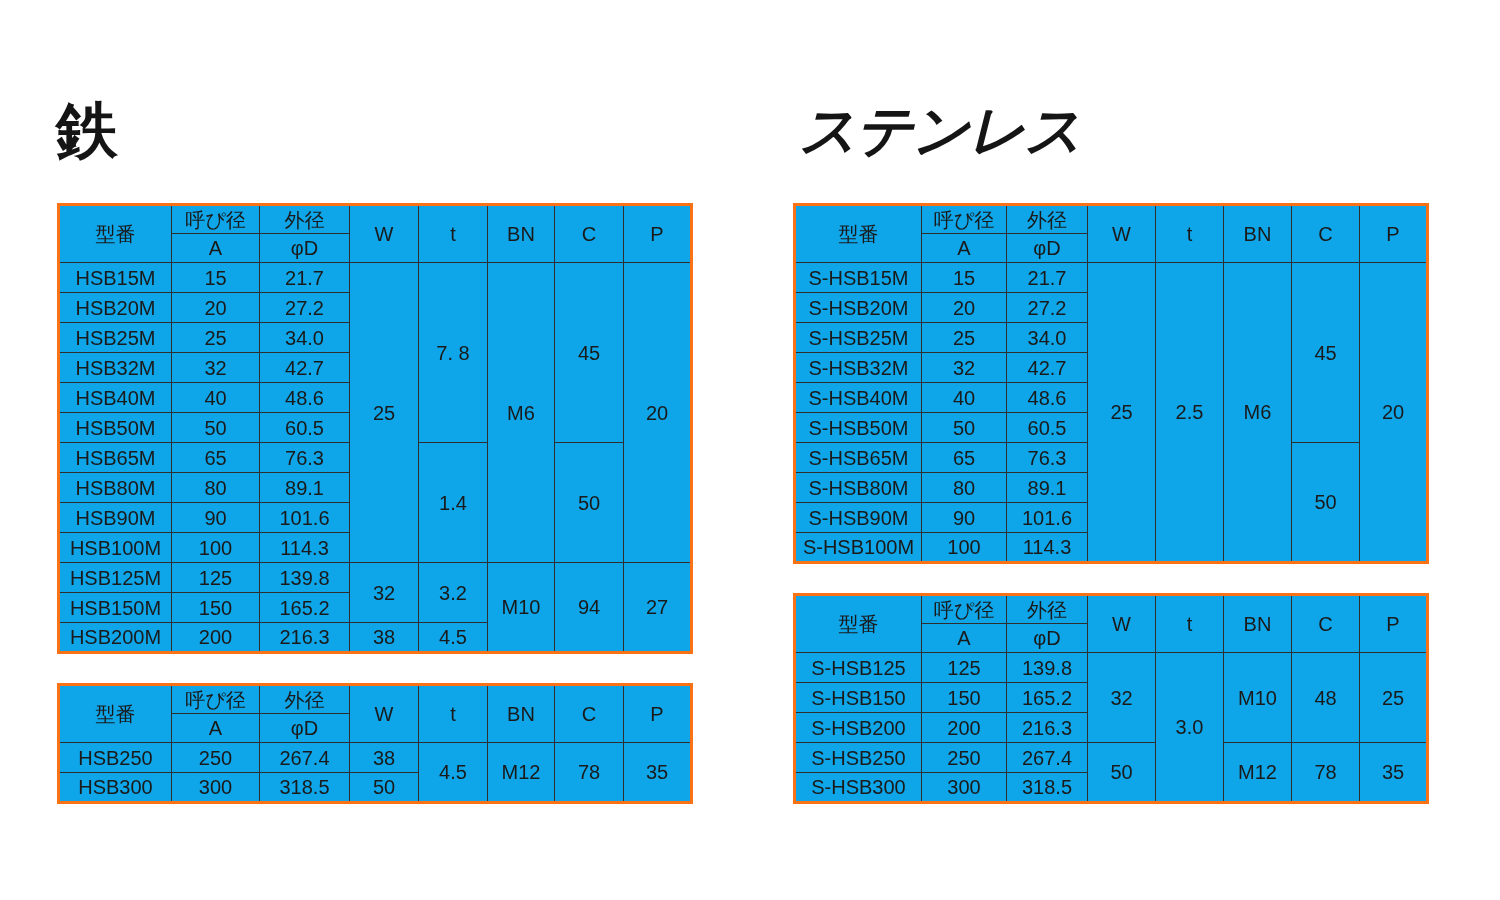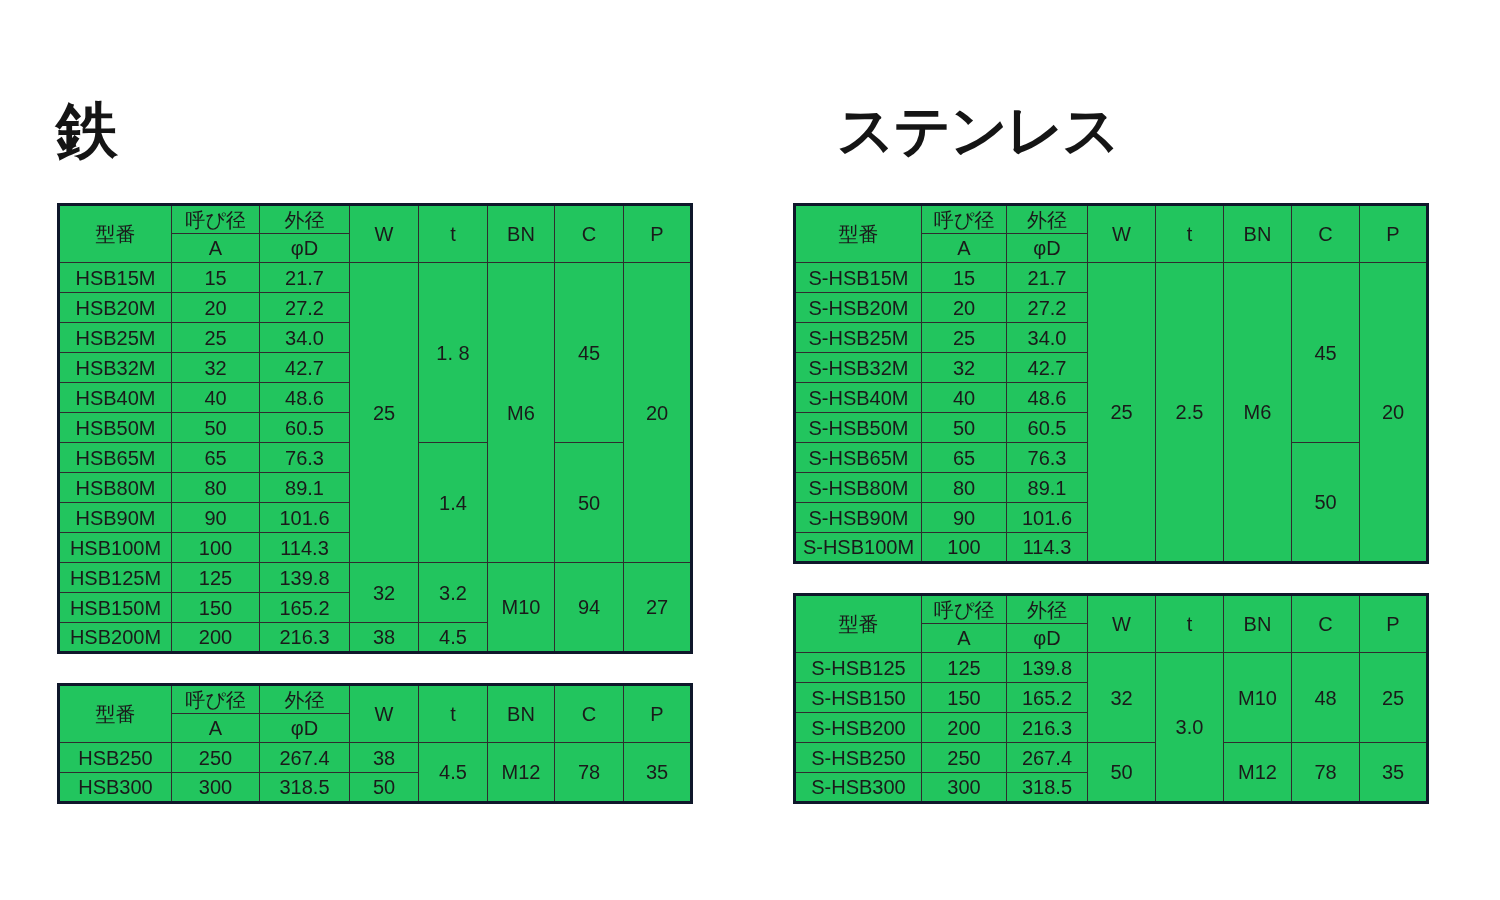--- a/index.html
+++ b/index.html
@@ -12,27 +12,27 @@
     overflow:hidden;
   }
   .title{
     position:absolute;
     line-height:1;
     font-weight:bold;
     white-space:nowrap;
     color:#151515;
   }
   #title-left{left:56px;top:100px;font-size:62px;}
-  #title-right{left:837px;top:102px;font-size:57px;letter-spacing:-2px;}
+  #title-right{left:799px;top:102px;font-size:57px;letter-spacing:-2px;font-style:italic;}
   table.spec{
     position:absolute;
     border-collapse:collapse;
     table-layout:fixed;
-    border:3px solid #0f172a;
-    background:#22c55e;
+    border:3px solid #f97316;
+    background:#0ea5e9;
   }
   .spec th,.spec td{
     border:1.5px solid #2e2e2e;
     text-align:center;
     vertical-align:middle;
     padding:0;
     font-size:20px;
     font-weight:normal;
     color:#1a1a1a;
     line-height:1.1;
@@ -75,21 +75,21 @@
           <th>A</th>
           <th>φD</th>
         </tr>
       </thead>
       <tbody>
         <tr>
           <td>HSB15M</td>
           <td>15</td>
           <td>21.7</td>
           <td rowspan="10">25</td>
-          <td rowspan="6">1. 8</td>
+          <td rowspan="6">7. 8</td>
           <td rowspan="10">M6</td>
           <td rowspan="6">45</td>
           <td rowspan="10">20</td>
         </tr>
         <tr>
           <td>HSB20M</td>
           <td>20</td>
           <td>27.2</td>
         </tr>
         <tr>

